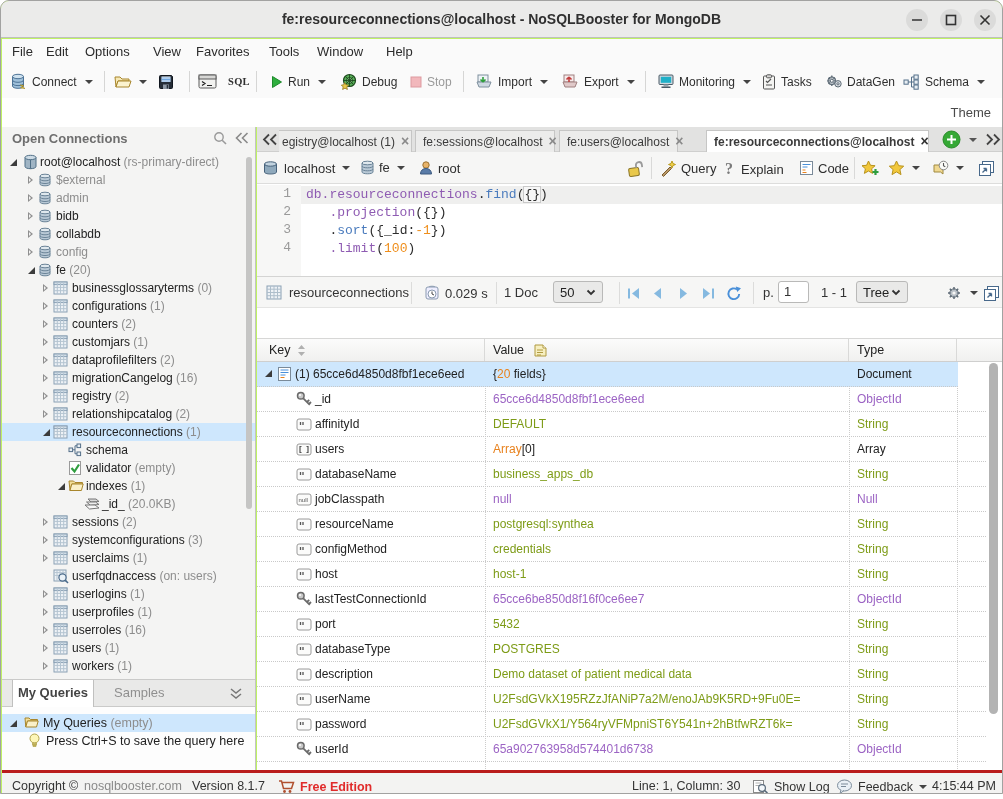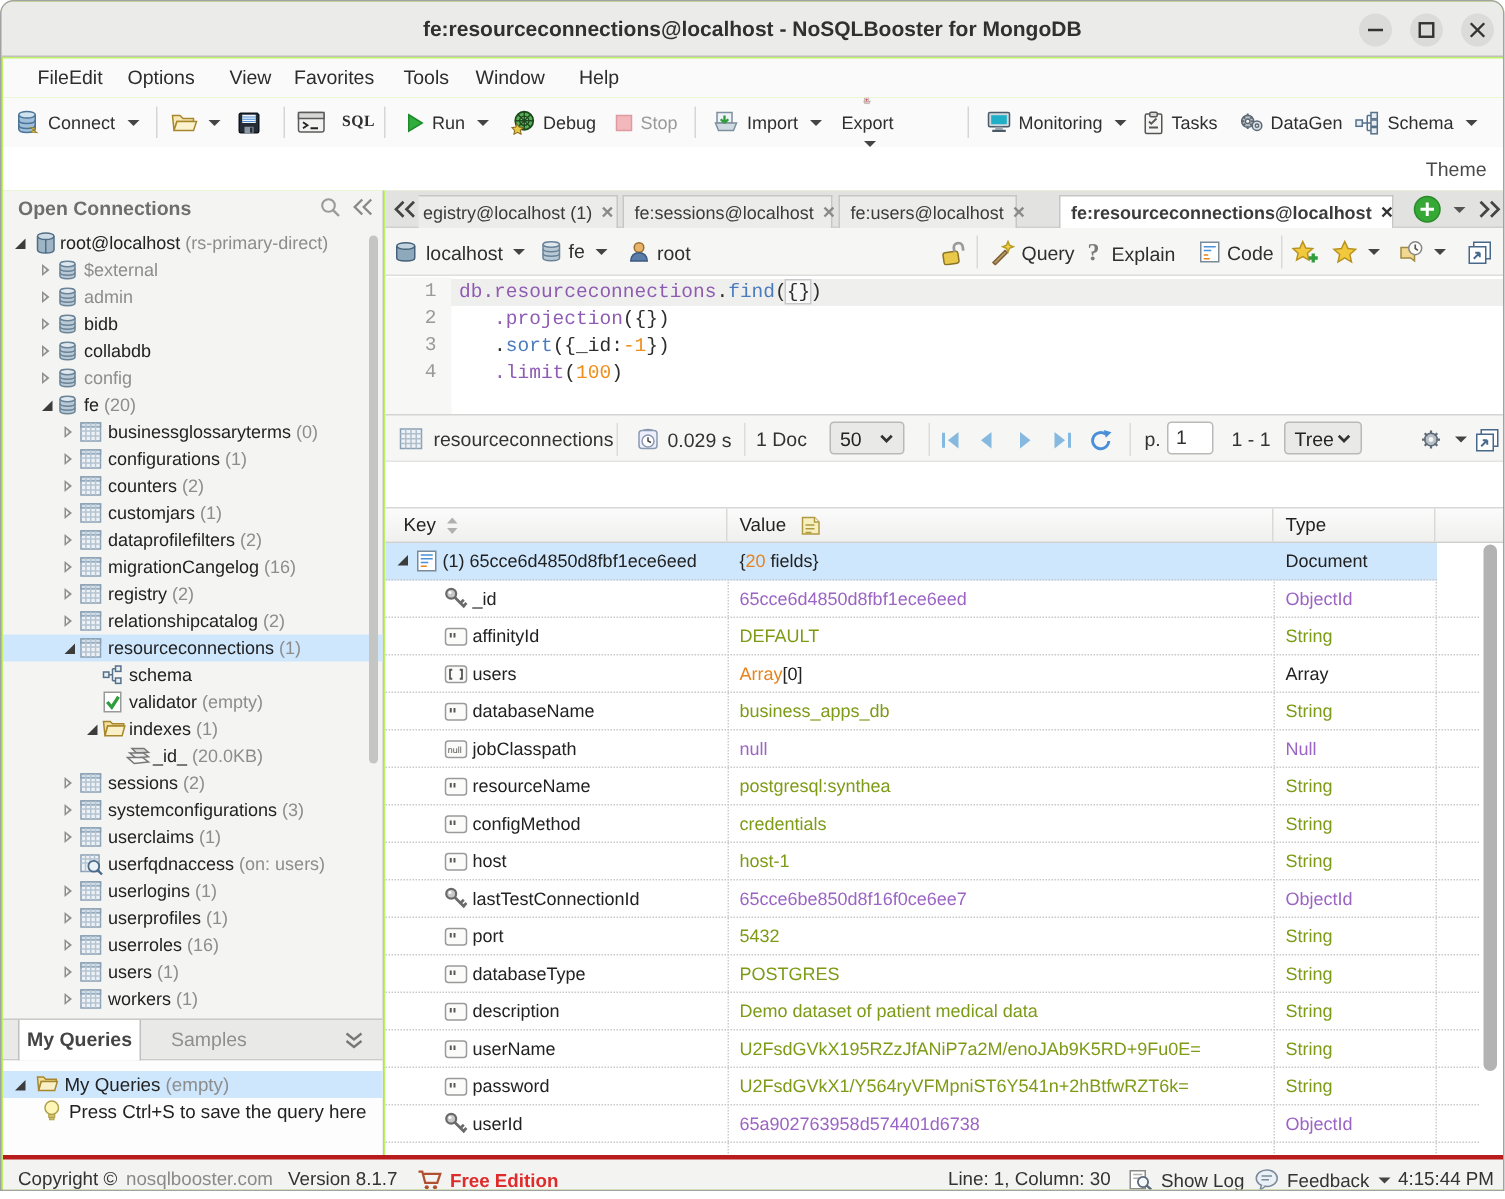--- a/index.html
+++ b/index.html
@@ -93,21 +93,21 @@
           <rect x="1.5" y="1.5" width="9" height="9" fill="none" stroke="#333" stroke-width="1.6"></rect>
         </svg>
       </div>
     <div class="winbtn" style="left:973px;">
         <svg width="12" height="12">
           <path d="M1.5 1.5 L10.5 10.5 M10.5 1.5 L1.5 10.5" stroke="#333" stroke-width="1.6"></path>
         </svg>
       </div>
   </div>
   <div class="menubar">
-    <span style="left:23px;">File</span>
+    <span style="left:10px;">File</span>
       <span style="left:44px;">Edit</span>
       <span style="left:83px;">Options</span>
       <span style="left:151px;">View</span>
       <span style="left:194px;">Favorites</span>
       <span style="left:267px;">Tools</span>
       <span style="left:315px;">Window</span>
       <span style="left:384px;">Help</span>
   </div>
   <div class="toolbar" id="toolbar">
     <div class="tbitem" style="left:8px;">
@@ -174,21 +174,21 @@
     <div class="tbsep" style="left:461px;"></div>
     <div class="tbitem" style="left:473px;justify-content:space-between;">
       <svg width="18" height="16" viewBox="0 0 18 16">
           <rect x="3" y="1" width="10" height="7" fill="#eef3f7" stroke="#7e8f9d"></rect>
           <path d="M2 8 h14 l-2 5 H4 z" fill="#cfd9e2" stroke="#7e8f9d"></path>
           <path d="M8 3 v5 M8 8 l-2.5 -2.5 M8 8 l2.5 -2.5" stroke="#2e9e3a" stroke-width="1.6" fill="none"></path>
         </svg>
       <span>Import</span>
         <span class="caret"></span>
     </div>
-    <div class="tbitem" style="left:559px;flex-direction:column;">
+    <div class="tbitem" style="left:559px;">
       <svg width="18" height="16" viewBox="0 0 18 16">
           <rect x="3" y="1" width="10" height="7" fill="#f6eaea" stroke="#a08080"></rect>
           <path d="M2 8 h14 l-2 5 H4 z" fill="#e0c9c9" stroke="#a08080"></path>
           <path d="M8 8 V3 M8 3 l-2.5 2.5 M8 3 l2.5 2.5" stroke="#c23c3c" stroke-width="1.6" fill="none"></path>
         </svg>
       <span>Export</span>
         <span class="caret"></span>
     </div>
     <div class="tbsep" style="left:643px;"></div>
     <div class="tbitem" style="left:656px;">

